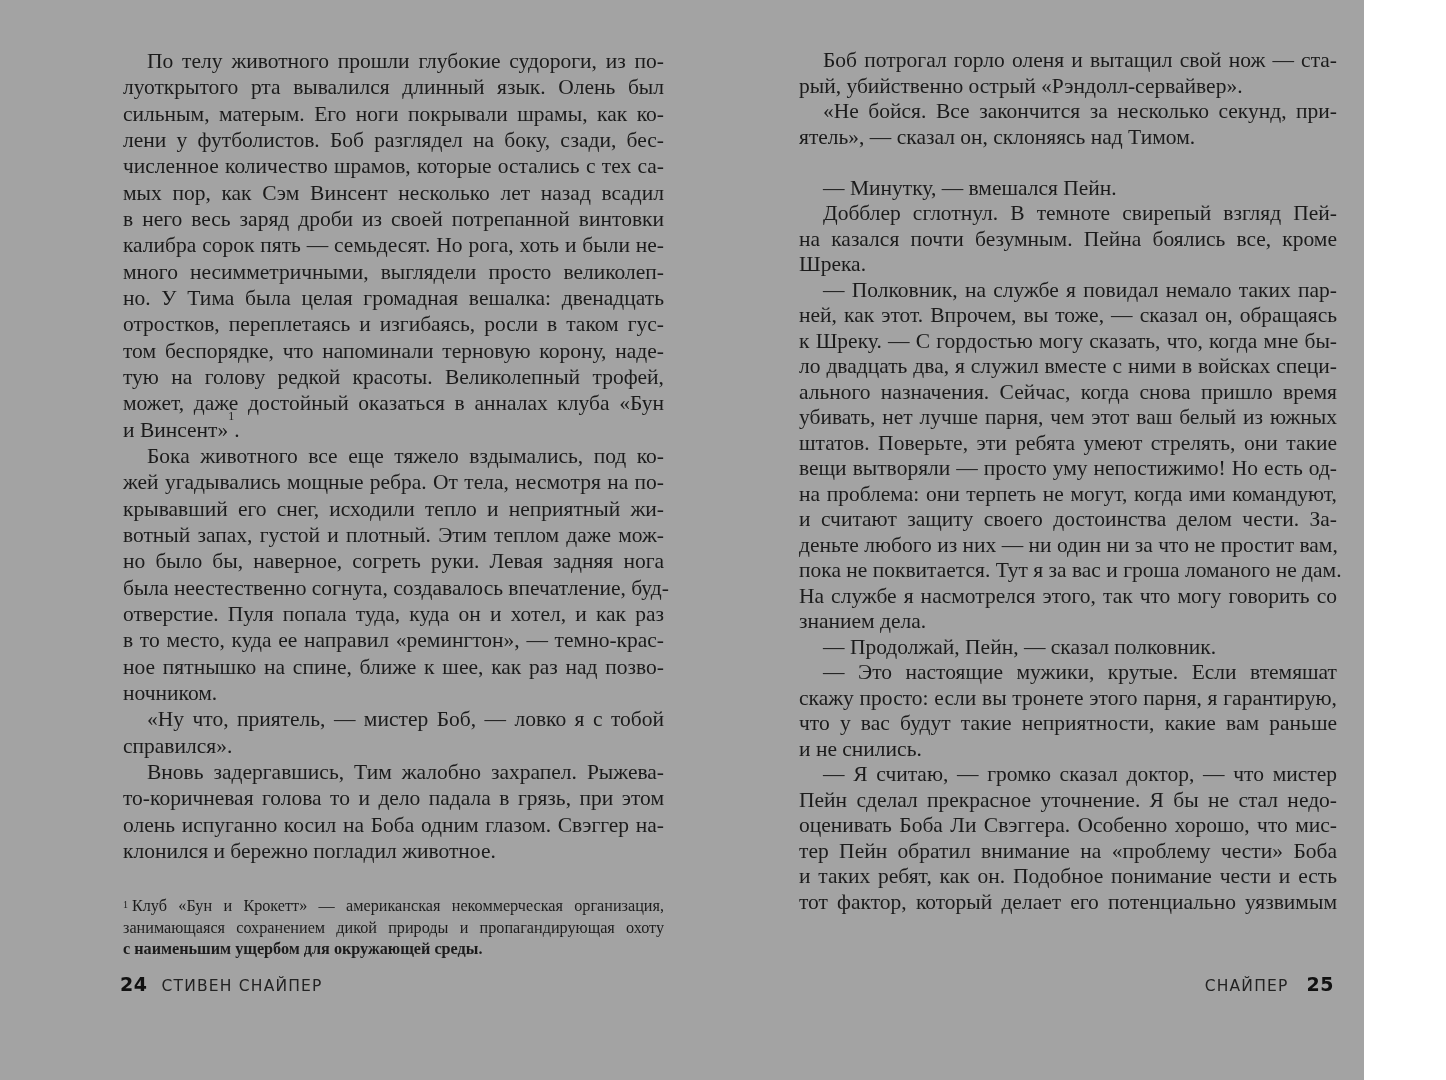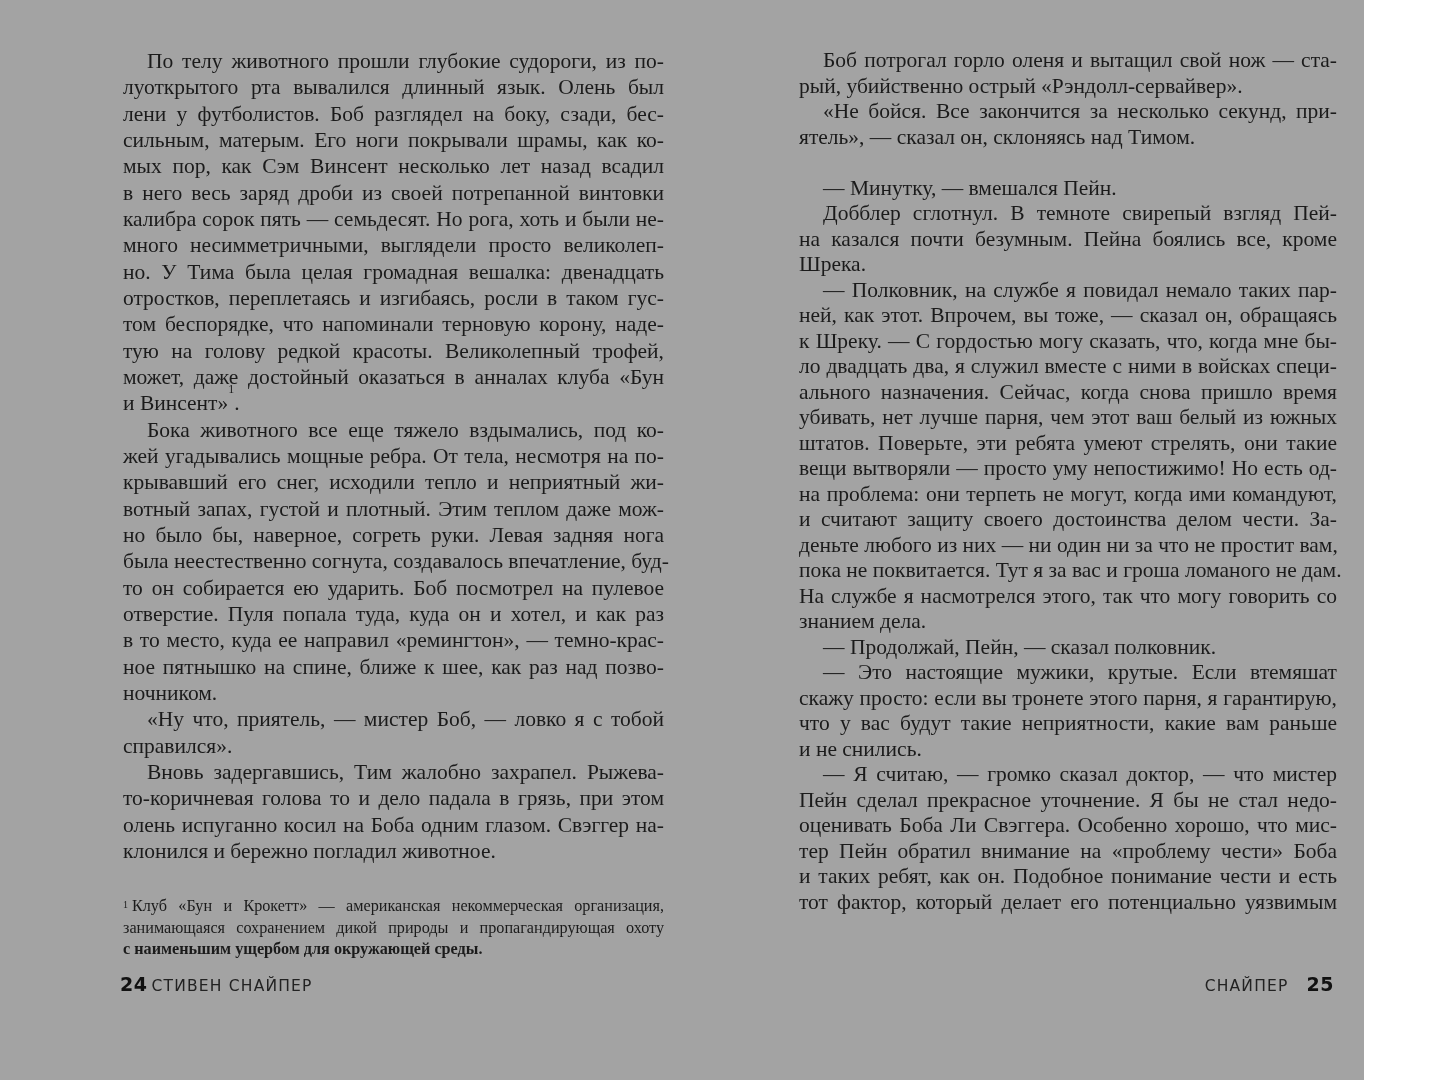--- a/index.html
+++ b/index.html
@@ -18,51 +18,51 @@
   .footnote { position:absolute; left:123px; top:896px; width:541px; font-family:"Liberation Serif", "DejaVu Serif", serif; font-size:16.2px; line-height:21.5px; color:#1b1b1b; }
   .footnote .fline { display:block; white-space:nowrap; text-align:justify; text-align-last:justify; }
   .footnote .fline.last { text-align-last:left;font-weight:bold; }
   .footnote .fn-mark { font-size:10px; vertical-align:top; position:relative; top:-2px; margin-right:4px; }
   .footnote .fn-title { }
   sup.fn-ref { font-size:12px; line-height:0; vertical-align:top; position:relative; top:-1px; }
   .folio { position:absolute; top:973px; font-family:"DejaVu Sans", "Liberation Sans", sans-serif; display:flex; align-items:baseline; }
   .folio .num { font-weight:bold; font-size:19px; letter-spacing:0.5px; color:#111; }
   .folio .run { font-size:15.5px; letter-spacing:1.2px; color:#222; }
   .left .folio { left:120px; }
-  .left .folio .num { margin-right:4px; }
+  .left .folio .num { margin-right:14px; }
   .right .folio { right:112px; }
   .right .folio .run { margin-right:18px;text-align:center; }
 </style>
 </head>
 <body>
 
 <div class="spread">
   <div class="page left">
     <div class="text" id="left-text">
         <span class="line indent"><span>По телу животного прошли глубокие судороги, из по-</span></span>
         <span class="line"><span>луоткрытого рта вывалился длинный язык. Олень был</span></span>
+        <span class="line"><span>сильным, матерым. Его ноги покрывали шрамы, как ко-</span></span>
         <span class="line"><span>лени у футболистов. Боб разглядел на боку, сзади, бес-</span></span>
-        <span class="line"><span>сильным, матерым. Его ноги покрывали шрамы, как ко-</span></span>
+        <span class="line"><span>численное количество шрамов, которые остались с тех са-</span></span>
         <span class="line"><span>мых пор, как Сэм Винсент несколько лет назад всадил</span></span>
         <span class="line"><span>в него весь заряд дроби из своей потрепанной винтовки</span></span>
         <span class="line"><span>калибра сорок пять — семьдесят. Но рога, хоть и были не-</span></span>
         <span class="line"><span>много несимметричными, выглядели просто великолеп-</span></span>
         <span class="line"><span>но. У Тима была целая громадная вешалка: двенадцать</span></span>
         <span class="line"><span>отростков, переплетаясь и изгибаясь, росли в таком гус-</span></span>
         <span class="line"><span>том беспорядке, что напоминали терновую корону, наде-</span></span>
         <span class="line"><span>тую на голову редкой красоты. Великолепный трофей,</span></span>
         <span class="line"><span>может, даже достойный оказаться в анналах клуба «Бун</span></span>
         <span class="line last"><span>и Винсент»</span><sup class="fn-ref">1</sup><span>.</span></span>
         <span class="line indent"><span>Бока животного все еще тяжело вздымались, под ко-</span></span>
         <span class="line"><span>жей угадывались мощные ребра. От тела, несмотря на по-</span></span>
         <span class="line"><span>крывавший его снег, исходили тепло и неприятный жи-</span></span>
         <span class="line"><span>вотный запах, густой и плотный. Этим теплом даже мож-</span></span>
         <span class="line"><span>но было бы, наверное, согреть руки. Левая задняя нога</span></span>
         <span class="line"><span>была неестественно согнута, создавалось впечатление, буд-</span></span>
-        <span class="line"><span>то он собирается ею ударить. Боб посмотрел на пулевое</span></span>
         <span class="line"><span>отверстие. Пуля попала туда, куда он и хотел, и как раз</span></span>
         <span class="line"><span>в то место, куда ее направил «ремингтон», — темно-крас-</span></span>
         <span class="line"><span>ное пятнышко на спине, ближе к шее, как раз над позво-</span></span>
         <span class="line last"><span>ночником.</span></span>
         <span class="line indent"><span>«Ну что, приятель, — мистер Боб, — ловко я с тобой</span></span>
         <span class="line last"><span>справился».</span></span>
         <span class="line indent"><span>Вновь задергавшись, Тим жалобно захрапел. Рыжева-</span></span>
         <span class="line"><span>то-коричневая голова то и дело падала в грязь, при этом</span></span>
         <span class="line"><span>олень испуганно косил на Боба одним глазом. Свэггер на-</span></span>
         <span class="line last"><span>клонился и бережно погладил животное.</span></span>

